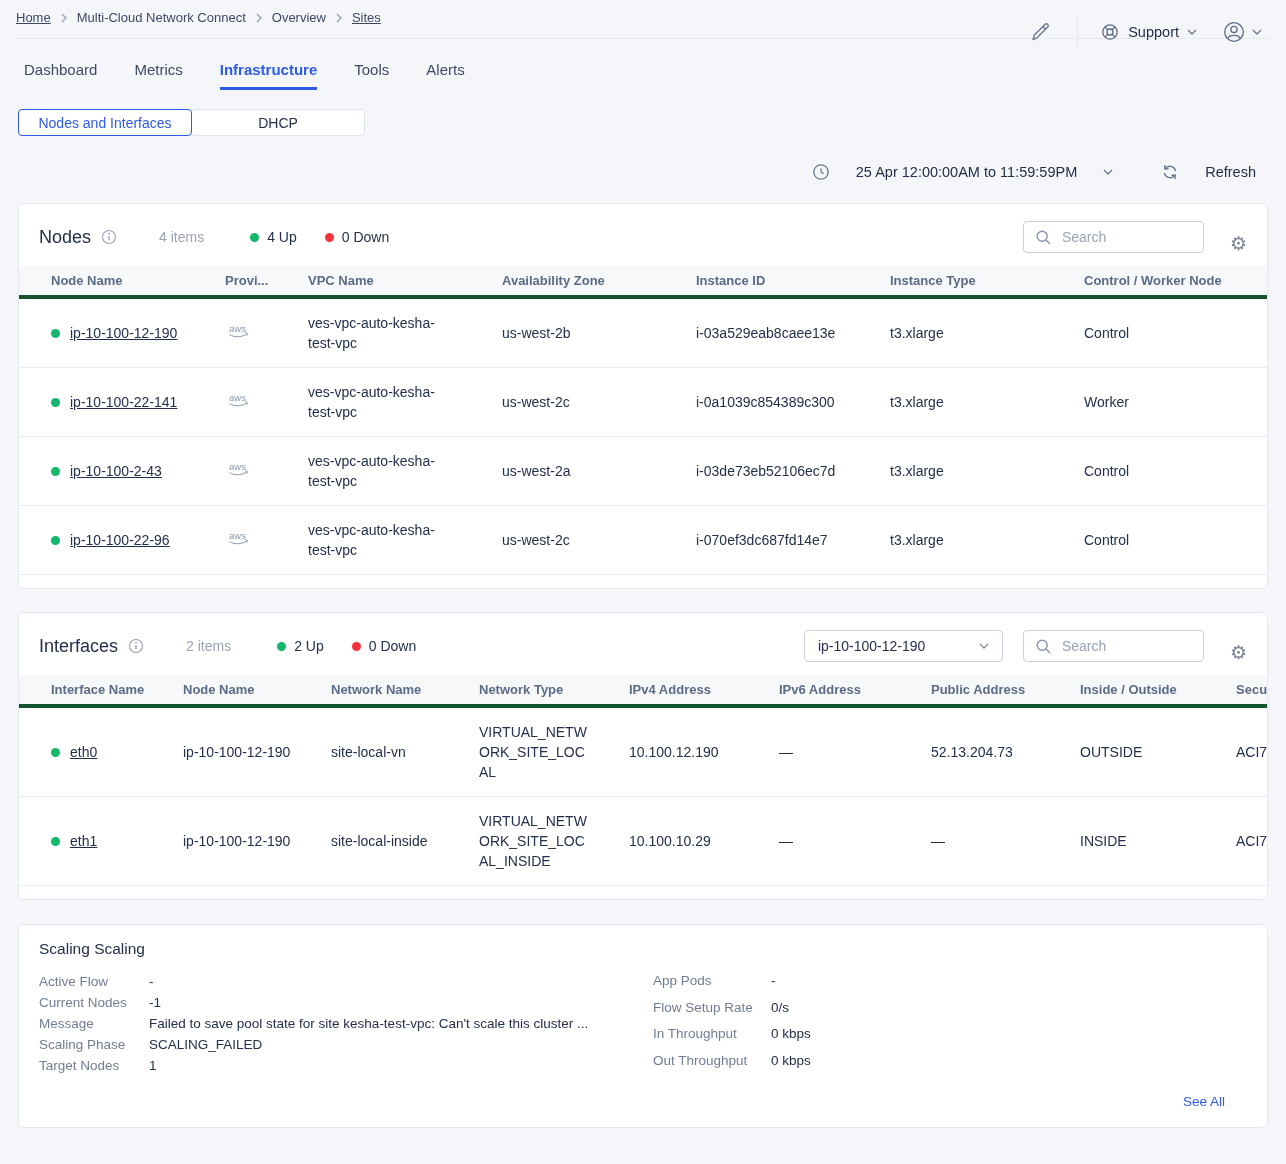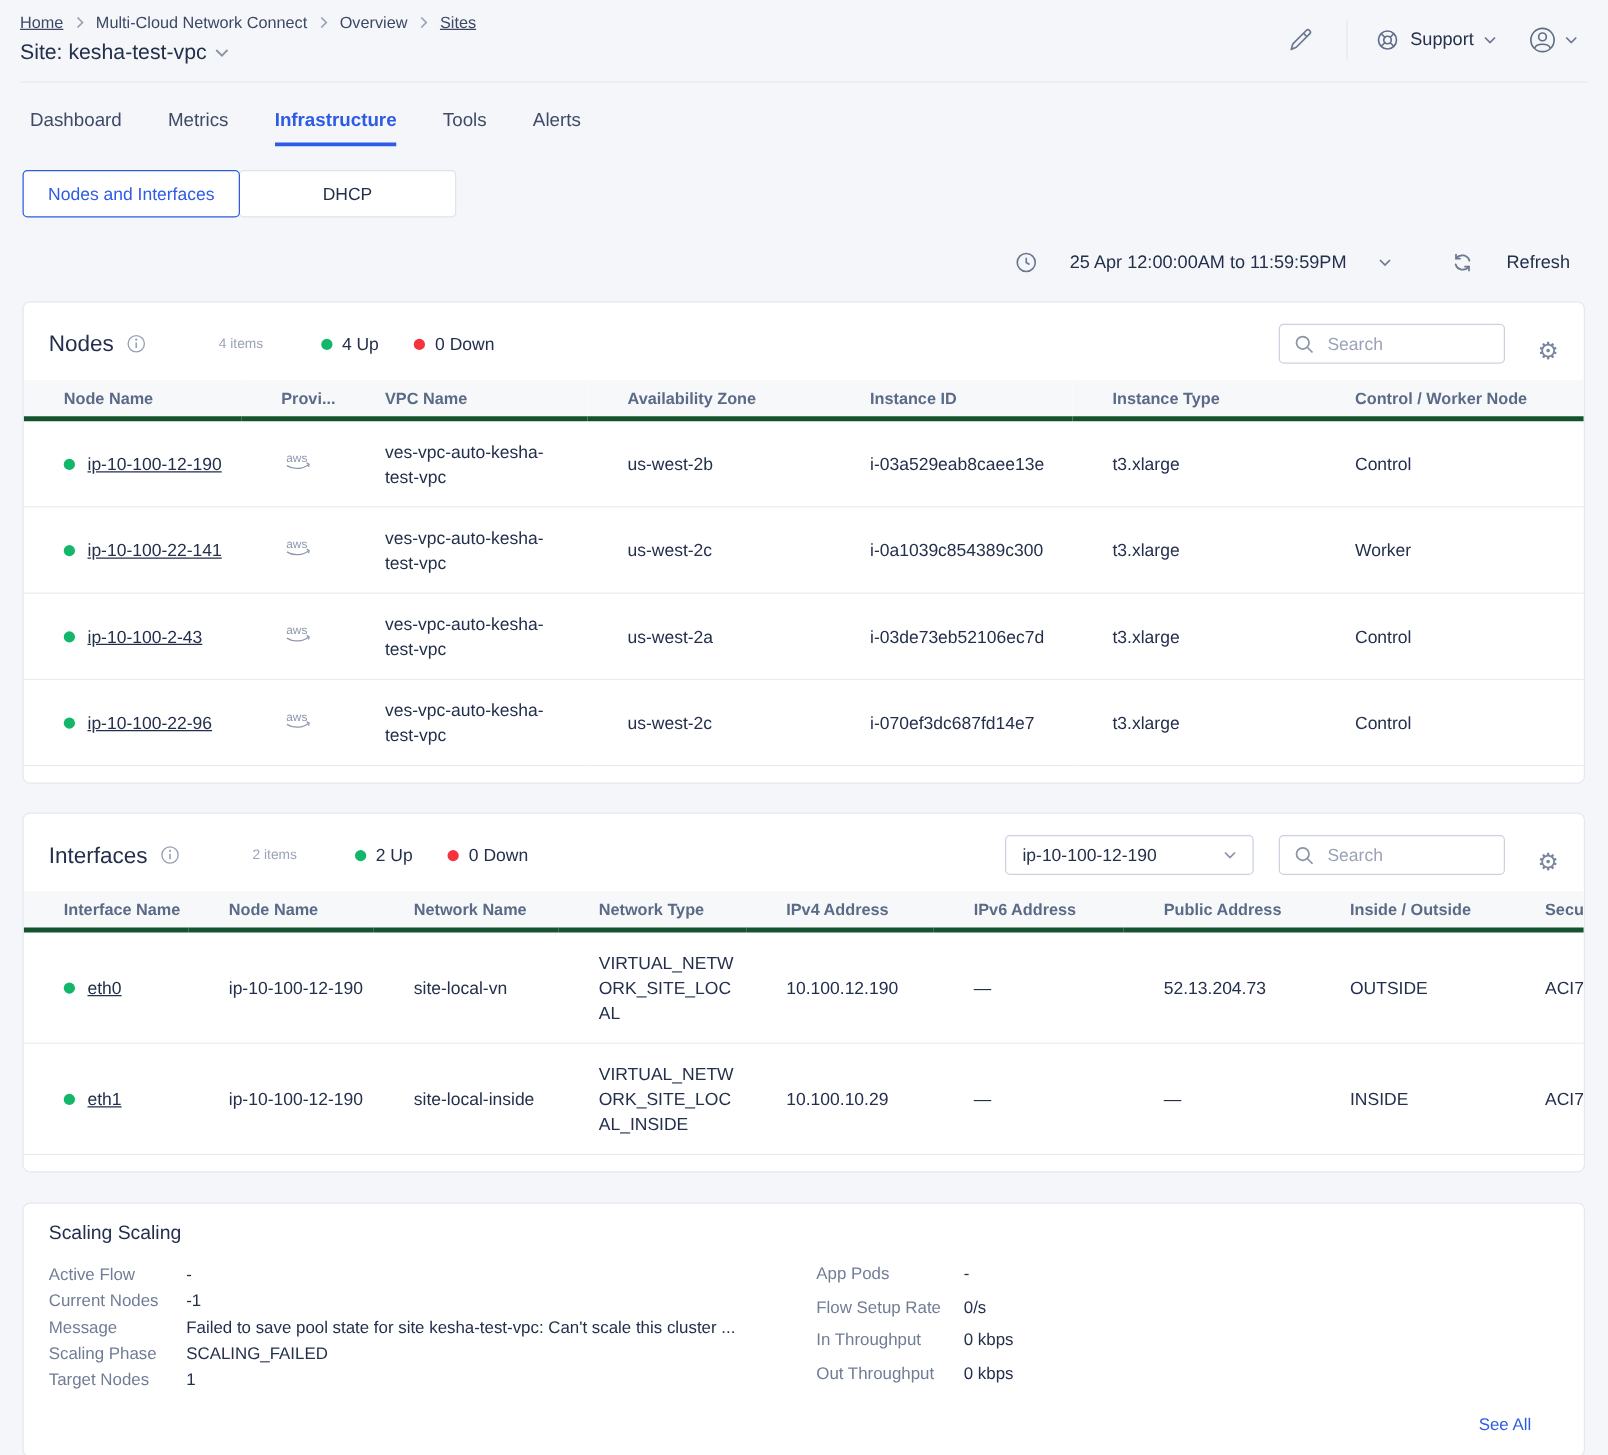--- a/index.html
+++ b/index.html
@@ -21,37 +21,37 @@
   .tb-divider { width:1px; height:32px; background:#e3e7ee; margin:0 22px 0 26px; }
   .support-group { display:flex; align-items:center; gap:8px; font-size:14.5px; color:#232f4b; cursor:pointer; }
   .avatar-group { display:flex; align-items:center; gap:5px; margin-left:24px; cursor:pointer; }
   .header-divider { height:1px; background:#e6eaf0; margin-top:13px; }
 
   .tabs { display:flex; gap:37px; padding:22px 0 0 24px; font-size:15px; }
   .tab { padding-bottom:9px; color:#3e4a66; cursor:pointer; border-bottom:3px solid transparent; }
   .tab.active { color:#2e5be6; font-weight:700; border-bottom-color:#2e5be6; }
 
   .subtabs { display:flex; padding:19px 0 0 18px; }
-  .subtab { width:174px; height:38px; display:flex; align-items:center; justify-content:center;
+  .subtab { width:174px; height:27px; display:flex; align-items:center; justify-content:center;
     background:#fff; border:1px solid #dfe3ea; font-size:14px; color:#232f4b; border-radius:4px; cursor:pointer; }
   .subtab.active { border-color:#2e5be6; color:#2e5be6; position:relative; z-index:1; }
   .subtab + .subtab { margin-left:-1px; }
 
   .toolbar { display:flex; justify-content:flex-end; align-items:center; gap:48px; padding:27px 30px 0 0; font-size:14.5px; }
   .time-group, .refresh-group { display:flex; align-items:center; gap:26px; cursor:pointer; }
 
   .panel { background:#fff; border:1px solid #e4e8ef; border-radius:6px; margin:0 18px; overflow:hidden; }
   #nodes-panel { margin-top:22px; }
   #interfaces-panel { margin-top:23px; }
   #scaling-panel { margin-top:24px; padding:15px 20px 18px 20px; }
 
   .panel-header { display:flex; align-items:center; padding:17px 20px 13px 20px; }
   .panel-title-group { display:flex; align-items:center; gap:10px; }
   .panel-title { font-size:18px; font-weight:500; color:#232f4b; }
-  .items-count { color:#9aa3b5; font-size:11px; margin-left:58px; }
+  .items-count { color:#9aa3b5; font-size:14px; margin-left:42px; }
   .updown { margin-left:46px; display:flex; gap:28px; font-size:14px; align-items:flex-end; }
   .updown-item { display:flex; align-items:center; gap:8px; }
   .dot { width:9px; height:9px; border-radius:50%; flex:none; }
   .dot.up { background:#12b76a; }
   .dot.down { background:#f5333f; }
 
   .header-controls { margin-left:auto; display:flex; align-items:flex-end; gap:26px;padding-left:34px; }
   .search-box { display:flex; align-items:center; gap:8px; width:181px; height:32px;
     border:1px solid #c9d2e0; border-radius:4px; padding:0 11px; background:#fff; }
   .search-box input { border:none; outline:none; width:100%; font-size:14px; color:#232f4b;
@@ -102,28 +102,20 @@
           <polyline points="2,1 6,5 2,9" fill="none" stroke="#98a2b5" stroke-width="1.4"></polyline>
         </svg>
       </span>
     <span>Overview</span>
     <span class="crumb-sep icon">
         <svg width="8" height="10" viewBox="0 0 8 10">
           <polyline points="2,1 6,5 2,9" fill="none" stroke="#98a2b5" stroke-width="1.4"></polyline>
         </svg>
       </span>
     <span class="crumb-link">Sites</span>
-  </div>
-  <div class="site-title-row">
-    <span>Site: kesha-test-vpc</span>
-    <span class="icon">
-        <svg width="11" height="7" viewBox="0 0 11 7">
-          <polyline points="1,1 5.5,5.5 10,1" fill="none" stroke="#8a94a8" stroke-width="1.5"></polyline>
-        </svg>
-      </span>
   </div>
 
   <div class="topbar-right">
     <span class="icon">
       <svg width="22" height="22" viewBox="0 0 22 22" fill="none" stroke="#6b7890" stroke-width="1.4" stroke-linejoin="round">
         <path d="M4 18.5l1.3-4.4L16 3.4a1.9 1.9 0 0 1 2.7 2.7L8 16.8 4 18.5z"></path>
         <path d="M13.8 5.6l2.7 2.7"></path>
       </svg>
     </span>
     <span class="tb-divider"></span>

